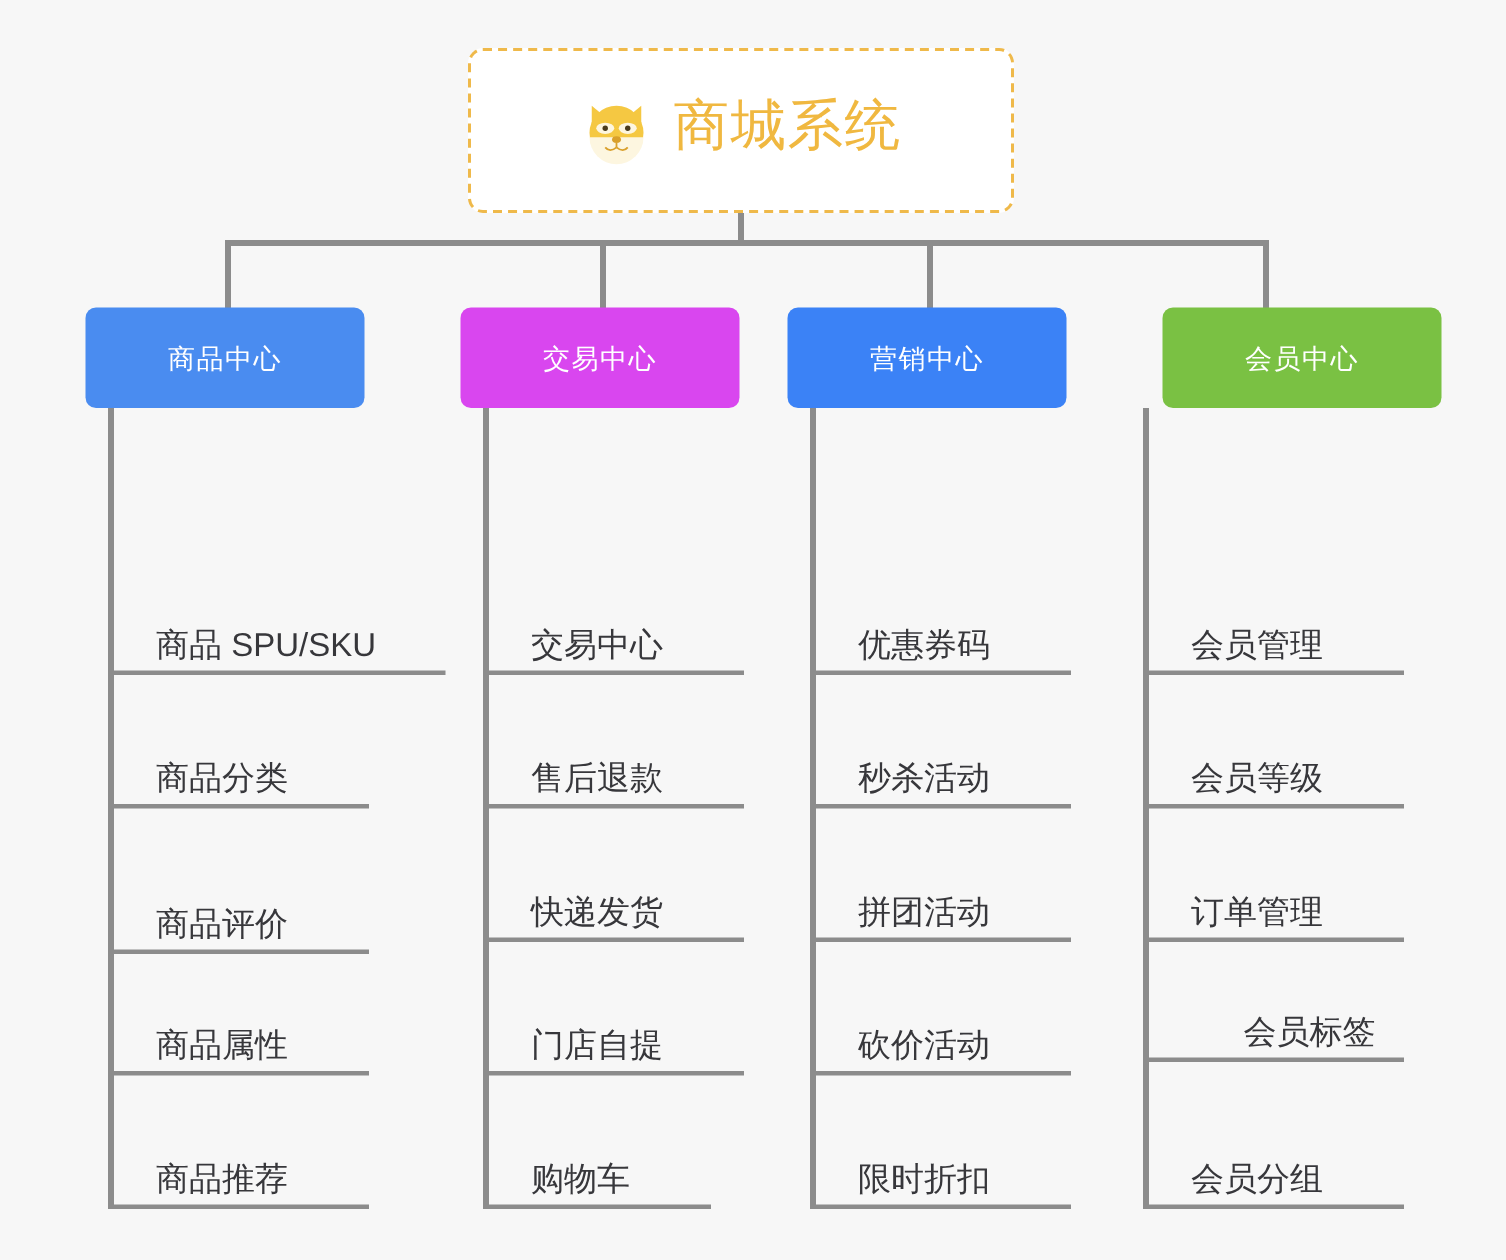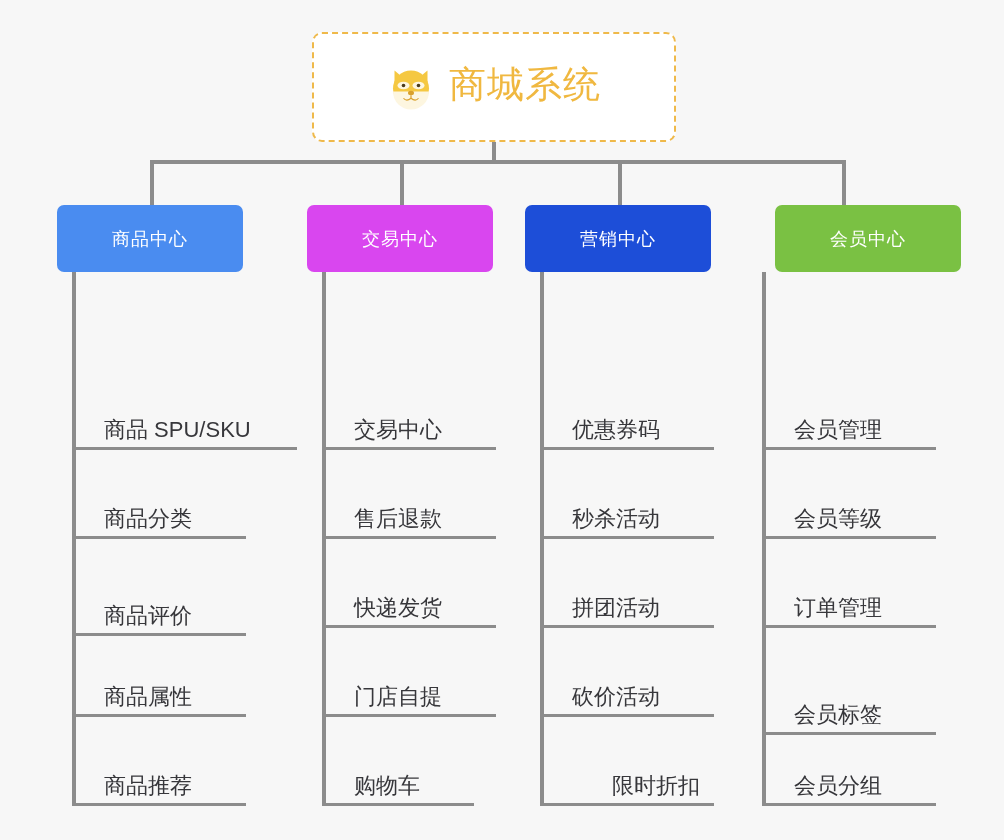--- a/index.html
+++ b/index.html
@@ -174,57 +174,57 @@
     <div class="leaf" style="top: 423px; width: 174px; border-bottom-color: rgb(140, 140, 140);">
         <span class="leaf-label">门店自提</span>
       </div>
     <div class="leaf" style="top: 512px; width: 152px; border-bottom-color: rgb(140, 140, 140);">
         <span class="leaf-label">购物车</span>
       </div>
     <div class="leaf" style="top: 601px; width: 174px; border-bottom-color: rgb(140, 140, 140);"></div>
   </div>
 
   <div class="branch" style="left:525px;">
-    <div class="branch-head" style="width: 186px; background: #1d4ed8;">
+    <div class="branch-head" style="width: 186px; background: #3b82f6;">
       <span>营销中心</span>
     </div>
     <div class="branch-spine" style="height: 533px; background: rgb(140, 140, 140);"></div>
     <div class="leaf" style="top: 156px; width: 174px; border-bottom-color: rgb(140, 140, 140);">
         <span class="leaf-label">优惠券码</span>
       </div>
     <div class="leaf" style="top: 245px; width: 174px; border-bottom-color: rgb(140, 140, 140);">
         <span class="leaf-label">秒杀活动</span>
       </div>
     <div class="leaf" style="top: 334px; width: 174px; border-bottom-color: rgb(140, 140, 140);">
         <span class="leaf-label">拼团活动</span>
       </div>
     <div class="leaf" style="top: 423px; width: 174px; border-bottom-color: rgb(140, 140, 140);">
         <span class="leaf-label">砍价活动</span>
       </div>
-    <div class="leaf" style="top: 512px; width: 174px; border-bottom-color: rgb(140, 140, 140); justify-content: flex-end;">
+    <div class="leaf" style="top: 512px; width: 174px; border-bottom-color: rgb(140, 140, 140);">
         <span class="leaf-label">限时折扣</span>
       </div>
     <div class="leaf" style="top: 601px; width: 152px; border-bottom-color: rgb(140, 140, 140);"></div>
   </div>
 
   <div class="branch" style="left:747px;">
     <div class="branch-head" style="width: 186px; background: rgb(122, 193, 67); margin-left: 28px;">
       <span>会员中心</span>
     </div>
     <div class="branch-spine" style="height: 533px; background: rgb(140, 140, 140);"></div>
     <div class="leaf" style="top: 156px; width: 174px; border-bottom-color: rgb(140, 140, 140);">
         <span class="leaf-label">会员管理</span>
       </div>
     <div class="leaf" style="top: 245px; width: 174px; border-bottom-color: rgb(140, 140, 140);">
         <span class="leaf-label">会员等级</span>
       </div>
     <div class="leaf" style="top: 334px; width: 174px; border-bottom-color: rgb(140, 140, 140);">
         <span class="leaf-label">订单管理</span>
       </div>
-    <div class="leaf" style="top: 441px; width: 174px; border-bottom-color: rgb(140, 140, 140);">
+    <div class="leaf" style="top: 414px; width: 174px; border-bottom-color: rgb(140, 140, 140); padding-left: 35px;">
         <span class="leaf-label">会员标签</span>
       </div>
     <div class="leaf" style="top: 512px; width: 174px; border-bottom-color: rgb(140, 140, 140);">
         <span class="leaf-label">会员分组</span>
       </div>
     <div class="leaf" style="top: 601px; width: 174px; border-bottom-color: rgb(140, 140, 140);"></div>
   </div>
 
 </div>
 

